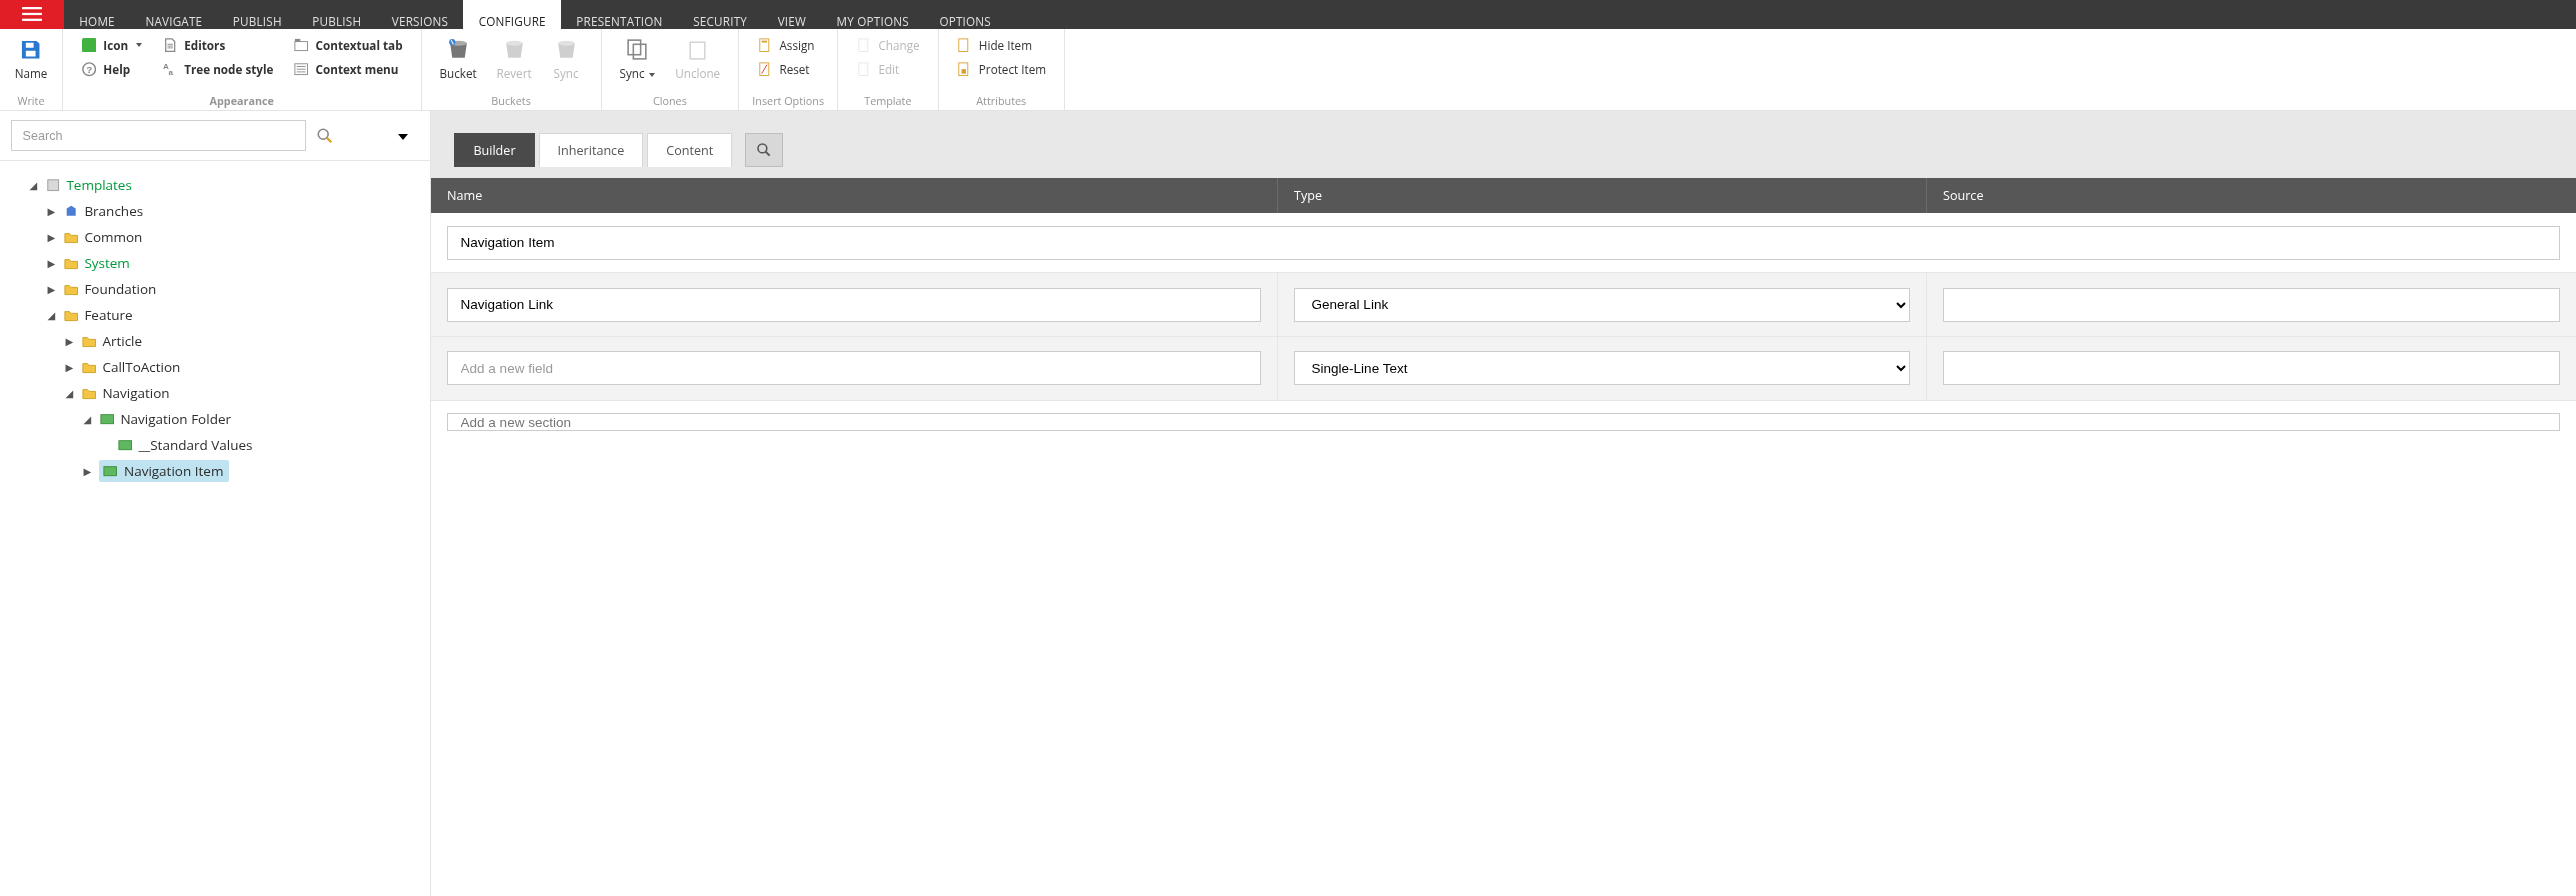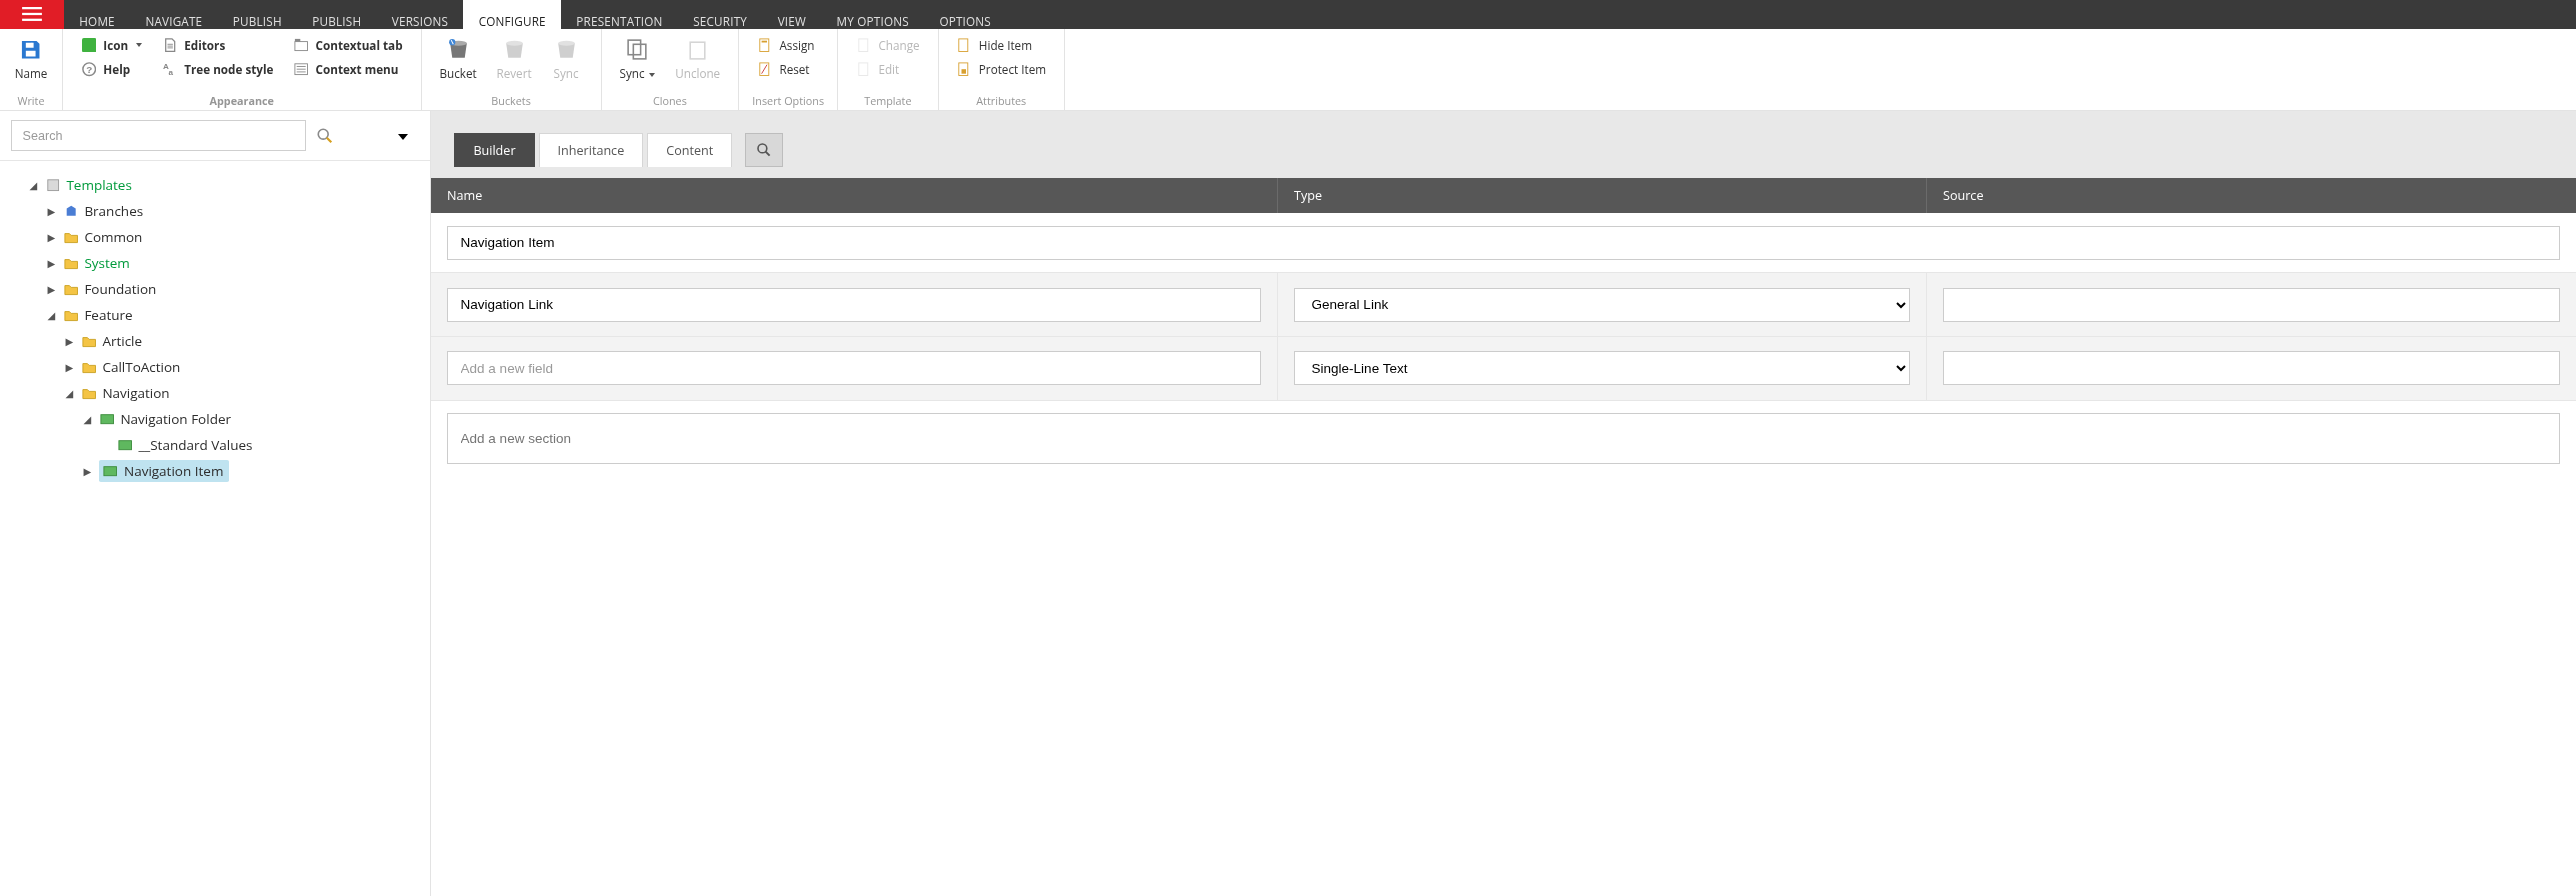--- a/index.html
+++ b/index.html
@@ -292,21 +292,21 @@
     padding: 0 12.6px;
     font-size: 13.5px;
     background: #fff;
   }
   .field-cell input::placeholder { color: #9a9a9a; }
   .add-section-row {
     padding: 12.6px 16px;
   }
   .add-section-row input {
     width: 100%;
-    height: 51px;
+    height: 18px;
     border: 0.9px solid #ccc;
     padding: 0 12.6px;
     font-size: 13.5px;
   }
   .cursor-pointer { cursor: default; }
 </style>
 </head>
 <body>
 
 <div class="menu-bar">

